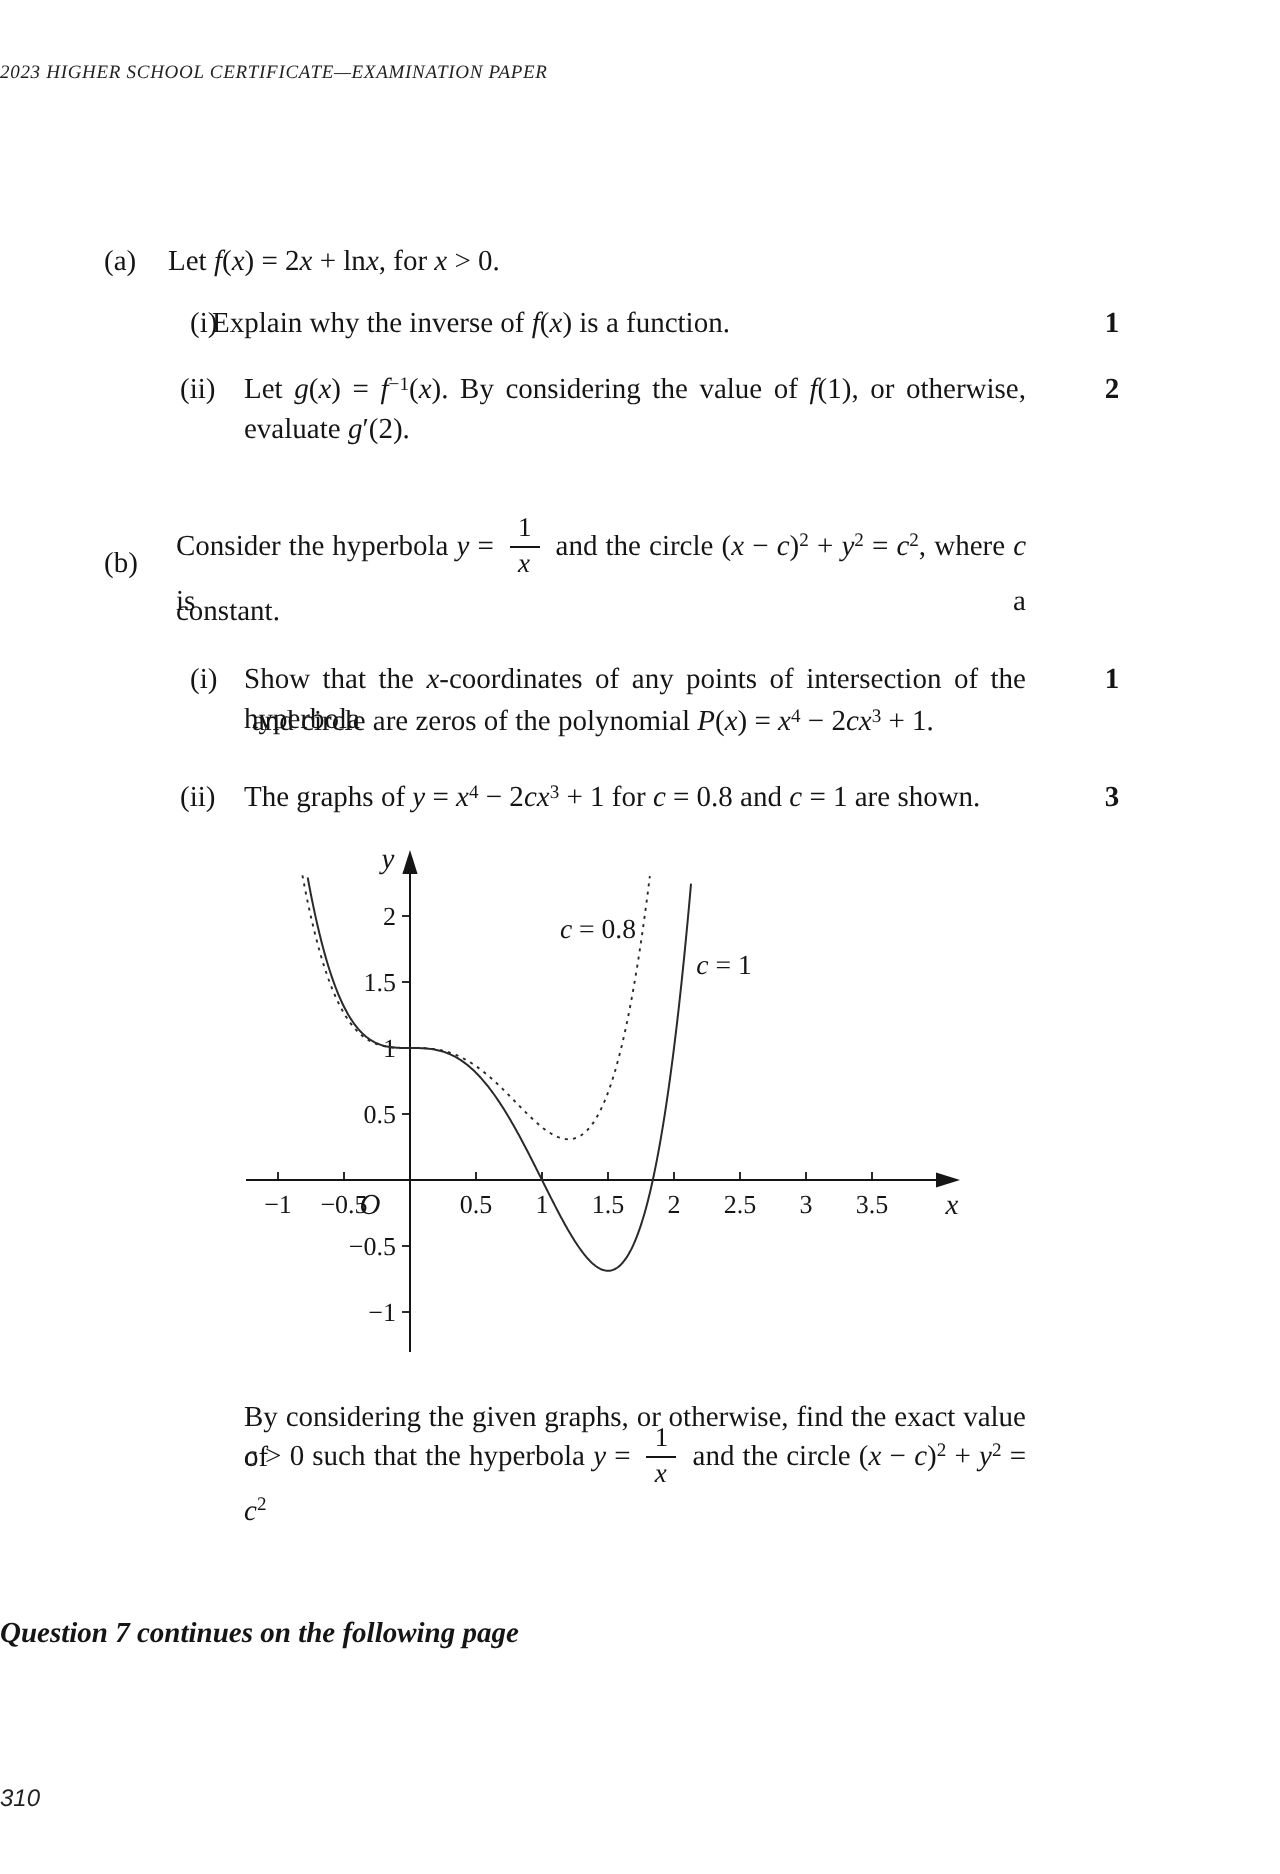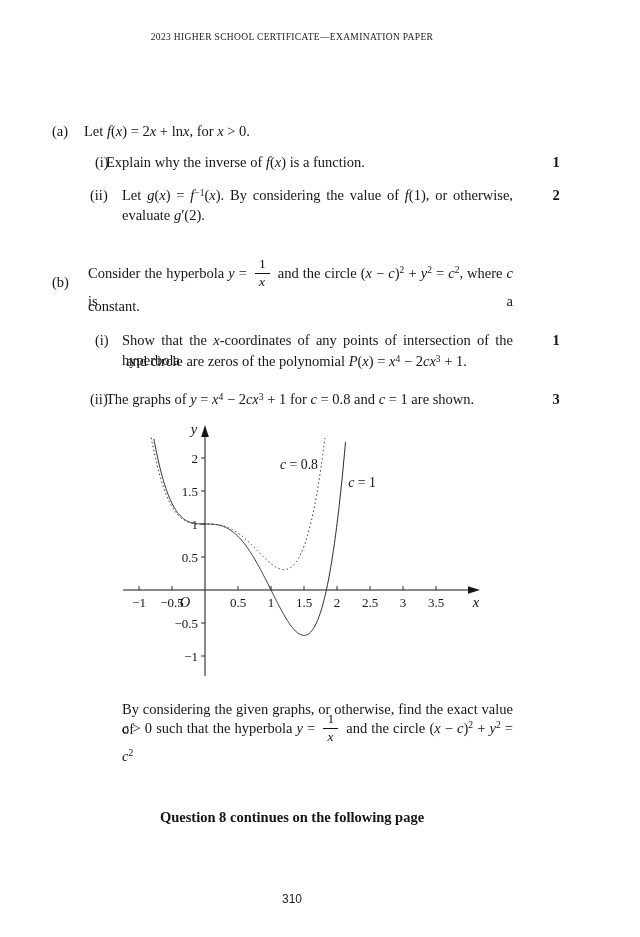--- a/index.html
+++ b/index.html
@@ -2,21 +2,21 @@
 <html><head>
 <meta charset="utf-8">
 <style>
   html,body{margin:0;padding:0;background:#888;}
   .page{
     position:relative; width:640px; height:937px; background:#ffffff;
     font-family:"Liberation Serif", serif; color:#151515; overflow:hidden;
   }
   .abs{position:absolute; line-height:20px; font-size:14.5px; white-space:nowrap;}
   .jline{white-space:normal; text-align:justify; text-align-last:justify;}
-  .center{left:0; width:584px; text-align:center; white-space:normal;}
+  .center{left:0; width:584px; text-align:left; white-space:normal;font-style:italic;}
   .hdr{font-size:9.5px; letter-spacing:0.35px; color:#222;}
   .bold{font-weight:bold;}
   .mark{font-weight:bold; width:22px; text-align:center;}
   sup{font-size:0.66em; line-height:0; position:relative; top:-0.45em; vertical-align:baseline;}
   i{font-style:italic;}
   .frac{display:inline-block; vertical-align:middle; text-align:center;
         font-size:13.5px; line-height:1.1; margin:0 4px; position:relative; top:-1px;}
   .frac .fn{display:block; padding:0 4px 1px; border-bottom:1px solid #151515;}
   .frac .fd{display:block; padding:1px 4px 0;}
   .pagenum{font-family:"Liberation Sans", sans-serif; font-size:12px; color:#222;}
@@ -47,21 +47,21 @@
   <div class="abs" style="top:272px; left:52px;">(b)</div>
   <div class="abs jline" style="top:258px; left:88px; width:425px;">Consider the hyperbola <i>y</i> = <span class="frac"><span class="fn">1</span><span class="fd"><i>x</i></span></span> and the circle (<i>x</i> − <i>c</i>)<sup>2</sup> + <i>y</i><sup>2</sup> = <i>c</i><sup>2</sup>, where <i>c</i> is a</div>
   <div class="abs" style="top:296px; left:88px;">constant.</div>
 
   <div class="abs" style="top:330px; left:95px;">(i)</div>
   <div class="abs jline" style="top:330px; left:122px; width:391px;">Show that the <i>x</i>-coordinates of any points of intersection of the hyperbola</div>
   <div class="abs" style="top:351px; left:126px;">and circle are zeros of the polynomial  <i>P</i>(<i>x</i>) = <i>x</i><sup>4</sup> − 2<i>cx</i><sup>3</sup> + 1.</div>
   <div class="abs mark" style="top:330px; left:545px;">1</div>
 
   <div class="abs" style="top:389px; left:90px;">(ii)</div>
-  <div class="abs" style="top:389px; left:106px;">The graphs of  <i>y</i> = <i>x</i><sup>4</sup> − 2<i>cx</i><sup>3</sup> + 1  for  <i>c</i> = 0.8  and  <i>c</i> = 1  are shown.</div>
+  <div class="abs" style="top:389px; left:122px;">The graphs of  <i>y</i> = <i>x</i><sup>4</sup> − 2<i>cx</i><sup>3</sup> + 1  for  <i>c</i> = 0.8  and  <i>c</i> = 1  are shown.</div>
   <div class="abs mark" style="top:389px; left:545px;">3</div>
 
   <svg style="position:absolute; left:85px; top:420px;" width="420" height="258" viewBox="0 0 420 258">
       <line x1="38" y1="170" x2="384" y2="170" stroke="#151515" stroke-width="1"></line>
       <polygon points="395,170 383,166.2 383,173.8" fill="#151515"></polygon>
       <line x1="120" y1="256" x2="120" y2="14" stroke="#151515" stroke-width="1"></line>
       <polygon points="120,5 116.2,17 123.8,17" fill="#151515"></polygon>
       <line x1="54" y1="166" x2="54" y2="170" stroke="#151515" stroke-width="0.9"></line>
       <text x="54" y="186.5" text-anchor="middle" class="tick">−1</text>
       <line x1="87" y1="166" x2="87" y2="170" stroke="#151515" stroke-width="0.9"></line>
@@ -97,17 +97,17 @@
       <text x="109" y="14" text-anchor="middle" class="alabel">y</text>
       <path d="M66.21 17.72L66.74 20.51L67.27 23.24L67.79 25.90L68.32 28.50L68.85 31.04L69.38 33.51L69.91 35.92L70.43 38.28L70.96 40.57L71.49 42.81L72.02 44.99L72.55 47.11L73.07 49.18L73.60 51.19L74.13 53.15L74.66 55.06L75.19 56.91L75.71 58.72L76.24 60.47L76.77 62.18L77.30 63.83L77.83 65.44L78.35 67.01L78.88 68.52L79.41 69.99L79.94 71.42L80.47 72.81L80.99 74.15L81.52 75.45L82.05 76.71L82.58 77.93L83.11 79.11L83.63 80.25L84.16 81.36L84.69 82.42L85.22 83.45L85.75 84.45L86.27 85.41L86.80 86.34L87.33 87.23L87.86 88.09L88.39 88.92L88.91 89.72L89.44 90.49L89.97 91.22L90.50 91.93L91.03 92.61L91.55 93.27L92.08 93.89L92.61 94.49L93.14 95.07L93.67 95.62L94.19 96.15L94.72 96.65L95.25 97.13L95.78 97.58L96.31 98.02L96.83 98.43L97.36 98.83L97.89 99.20L98.42 99.55L98.95 99.89L99.47 100.21L100.00 100.51L100.53 100.79L101.06 101.06L101.59 101.31L102.11 101.54L102.64 101.76L103.17 101.97L103.70 102.16L104.23 102.34L104.75 102.51L105.28 102.67L105.81 102.81L106.34 102.94L106.87 103.06L107.39 103.18L107.92 103.28L108.45 103.37L108.98 103.46L109.51 103.53L110.03 103.60L110.56 103.66L111.09 103.72L111.62 103.77L112.15 103.81L112.67 103.85L113.20 103.88L113.73 103.90L114.26 103.93L114.79 103.95L115.31 103.96L115.84 103.97L116.37 103.98L116.90 103.99L117.43 103.99L117.95 104.00L118.48 104.00L119.01 104.00L119.54 104.00L120.07 104.00L120.59 104.00L121.12 104.00L121.65 104.00L122.18 104.00L122.71 104.01L123.23 104.01L123.76 104.02L124.29 104.03L124.82 104.04L125.35 104.05L125.87 104.07L126.40 104.09L126.93 104.11L127.46 104.14L127.99 104.17L128.51 104.21L129.04 104.25L129.57 104.29L130.10 104.34L130.63 104.40L131.15 104.46L131.68 104.52L132.21 104.59L132.74 104.67L133.27 104.75L133.79 104.84L134.32 104.93L134.85 105.03L135.38 105.14L135.91 105.26L136.43 105.38L136.96 105.50L137.49 105.64L138.02 105.78L138.55 105.93L139.07 106.09L139.60 106.25L140.13 106.43L140.66 106.60L141.19 106.79L141.71 106.99L142.24 107.19L142.77 107.40L143.30 107.62L143.83 107.85L144.35 108.08L144.88 108.33L145.41 108.58L145.94 108.84L146.47 109.10L146.99 109.38L147.52 109.66L148.05 109.95L148.58 110.25L149.11 110.56L149.63 110.88L150.16 111.20L150.69 111.53L151.22 111.87L151.75 112.22L152.27 112.57L152.80 112.94L153.33 113.31L153.86 113.69L154.39 114.07L154.91 114.46L155.44 114.86L155.97 115.27L156.50 115.69L157.03 116.11L157.55 116.54L158.08 116.97L158.61 117.41L159.14 117.86L159.67 118.31L160.19 118.77L160.72 119.24L161.25 119.71L161.78 120.19L162.31 120.67L162.83 121.16L163.36 121.65L163.89 122.15L164.42 122.65L164.95 123.16L165.47 123.67L166.00 124.18L166.53 124.70L167.06 125.22L167.59 125.74L168.11 126.27L168.64 126.80L169.17 127.33L169.70 127.87L170.23 128.40L170.75 128.94L171.28 129.48L171.81 130.02L172.34 130.56L172.87 131.10L173.39 131.64L173.92 132.18L174.45 132.72L174.98 133.26L175.51 133.80L176.03 134.33L176.56 134.87L177.09 135.40L177.62 135.92L178.15 136.45L178.67 136.97L179.20 137.49L179.73 138.00L180.26 138.51L180.79 139.01L181.31 139.51L181.84 140.00L182.37 140.48L182.90 140.96L183.43 141.43L183.95 141.89L184.48 142.35L185.01 142.79L185.54 143.23L186.07 143.65L186.59 144.07L187.12 144.47L187.65 144.87L188.18 145.25L188.71 145.62L189.23 145.98L189.76 146.32L190.29 146.65L190.82 146.97L191.35 147.27L191.87 147.56L192.40 147.83L192.93 148.08L193.46 148.32L193.99 148.53L194.51 148.73L195.04 148.92L195.57 149.08L196.10 149.22L196.63 149.34L197.15 149.44L197.68 149.52L198.21 149.58L198.74 149.61L199.27 149.62L199.79 149.60L200.32 149.56L200.85 149.50L201.38 149.40L201.91 149.28L202.43 149.14L202.96 148.96L203.49 148.76L204.02 148.52L204.55 148.26L205.07 147.96L205.60 147.63L206.13 147.27L206.66 146.88L207.19 146.45L207.71 145.98L208.24 145.49L208.77 144.95L209.30 144.38L209.83 143.77L210.35 143.12L210.88 142.43L211.41 141.70L211.94 140.93L212.47 140.12L212.99 139.26L213.52 138.36L214.05 137.42L214.58 136.43L215.11 135.40L215.63 134.32L216.16 133.19L216.69 132.01L217.22 130.79L217.75 129.51L218.27 128.19L218.80 126.81L219.33 125.37L219.86 123.89L220.39 122.35L220.91 120.75L221.44 119.10L221.97 117.39L222.50 115.62L223.03 113.79L223.55 111.90L224.08 109.95L224.61 107.94L225.14 105.87L225.67 103.73L226.19 101.53L226.72 99.26L227.25 96.92L227.78 94.52L228.31 92.04L228.83 89.50L229.36 86.88L229.89 84.20L230.42 81.44L230.95 78.61L231.47 75.70L232.00 72.71L232.53 69.65L233.06 66.51L233.59 63.29L234.11 59.99L234.64 56.61L235.17 53.15L235.70 49.60L236.23 45.97L236.75 42.25L237.28 38.45L237.81 34.56L238.34 30.58L238.87 26.50L239.39 22.34L239.92 18.09" fill="none" stroke="#2a2a2a" stroke-width="0.95" stroke-dasharray="1.5 2.6"></path>
       <text x="214" y="49" text-anchor="middle" class="clabel"><tspan font-style="italic">c</tspan><tspan>&nbsp;=&nbsp;0.8</tspan></text>
       <path d="M68.85 18.75L69.38 21.60L69.91 24.38L70.43 27.10L70.96 29.74L71.49 32.33L72.02 34.84L72.55 37.30L73.07 39.69L73.60 42.02L74.13 44.29L74.66 46.50L75.19 48.65L75.71 50.74L76.24 52.78L76.77 54.76L77.30 56.68L77.83 58.56L78.35 60.37L78.88 62.14L79.41 63.85L79.94 65.52L80.47 67.13L80.99 68.70L81.52 70.22L82.05 71.69L82.58 73.12L83.11 74.50L83.63 75.84L84.16 77.13L84.69 78.38L85.22 79.59L85.75 80.76L86.27 81.89L86.80 82.98L87.33 84.03L87.86 85.04L88.39 86.02L88.91 86.96L89.44 87.87L89.97 88.74L90.50 89.58L91.03 90.38L91.55 91.15L92.08 91.90L92.61 92.61L93.14 93.29L93.67 93.94L94.19 94.57L94.72 95.16L95.25 95.73L95.78 96.28L96.31 96.80L96.83 97.29L97.36 97.76L97.89 98.21L98.42 98.63L98.95 99.03L99.47 99.41L100.00 99.77L100.53 100.11L101.06 100.43L101.59 100.73L102.11 101.02L102.64 101.28L103.17 101.53L103.70 101.77L104.23 101.98L104.75 102.18L105.28 102.37L105.81 102.55L106.34 102.71L106.87 102.86L107.39 102.99L107.92 103.12L108.45 103.23L108.98 103.33L109.51 103.43L110.03 103.51L110.56 103.59L111.09 103.65L111.62 103.71L112.15 103.76L112.67 103.81L113.20 103.85L113.73 103.88L114.26 103.91L114.79 103.93L115.31 103.95L115.84 103.97L116.37 103.98L116.90 103.99L117.43 103.99L117.95 104.00L118.48 104.00L119.01 104.00L119.54 104.00L120.07 104.00L120.59 104.00L121.12 104.00L121.65 104.00L122.18 104.00L122.71 104.01L123.23 104.02L123.76 104.02L124.29 104.04L124.82 104.05L125.35 104.07L125.87 104.09L126.40 104.11L126.93 104.14L127.46 104.18L127.99 104.22L128.51 104.27L129.04 104.32L129.57 104.37L130.10 104.44L130.63 104.51L131.15 104.58L131.68 104.67L132.21 104.76L132.74 104.86L133.27 104.96L133.79 105.08L134.32 105.20L134.85 105.33L135.38 105.48L135.91 105.63L136.43 105.78L136.96 105.95L137.49 106.13L138.02 106.32L138.55 106.52L139.07 106.73L139.60 106.94L140.13 107.17L140.66 107.41L141.19 107.67L141.71 107.93L142.24 108.20L142.77 108.49L143.30 108.78L143.83 109.09L144.35 109.41L144.88 109.74L145.41 110.08L145.94 110.44L146.47 110.80L146.99 111.18L147.52 111.58L148.05 111.98L148.58 112.40L149.11 112.82L149.63 113.27L150.16 113.72L150.69 114.19L151.22 114.67L151.75 115.16L152.27 115.66L152.80 116.18L153.33 116.71L153.86 117.25L154.39 117.80L154.91 118.37L155.44 118.95L155.97 119.55L156.50 120.15L157.03 120.77L157.55 121.40L158.08 122.04L158.61 122.70L159.14 123.36L159.67 124.04L160.19 124.74L160.72 125.44L161.25 126.16L161.78 126.88L162.31 127.62L162.83 128.37L163.36 129.14L163.89 129.91L164.42 130.70L164.95 131.49L165.47 132.30L166.00 133.12L166.53 133.95L167.06 134.79L167.59 135.64L168.11 136.50L168.64 137.37L169.17 138.25L169.70 139.14L170.23 140.04L170.75 140.95L171.28 141.86L171.81 142.79L172.34 143.73L172.87 144.67L173.39 145.62L173.92 146.58L174.45 147.55L174.98 148.52L175.51 149.50L176.03 150.49L176.56 151.48L177.09 152.48L177.62 153.49L178.15 154.50L178.67 155.52L179.20 156.54L179.73 157.57L180.26 158.60L180.79 159.63L181.31 160.67L181.84 161.72L182.37 162.76L182.90 163.81L183.43 164.86L183.95 165.91L184.48 166.97L185.01 168.02L185.54 169.08L186.07 170.13L186.59 171.19L187.12 172.24L187.65 173.30L188.18 174.35L188.71 175.40L189.23 176.45L189.76 177.50L190.29 178.54L190.82 179.58L191.35 180.62L191.87 181.65L192.40 182.68L192.93 183.70L193.46 184.71L193.99 185.72L194.51 186.73L195.04 187.72L195.57 188.71L196.10 189.69L196.63 190.66L197.15 191.62L197.68 192.57L198.21 193.51L198.74 194.44L199.27 195.35L199.79 196.26L200.32 197.15L200.85 198.03L201.38 198.89L201.91 199.74L202.43 200.58L202.96 201.40L203.49 202.20L204.02 202.98L204.55 203.75L205.07 204.50L205.60 205.23L206.13 205.94L206.66 206.63L207.19 207.31L207.71 207.95L208.24 208.58L208.77 209.18L209.30 209.76L209.83 210.32L210.35 210.85L210.88 211.36L211.41 211.84L211.94 212.29L212.47 212.71L212.99 213.11L213.52 213.48L214.05 213.81L214.58 214.12L215.11 214.39L215.63 214.64L216.16 214.85L216.69 215.02L217.22 215.16L217.75 215.27L218.27 215.34L218.80 215.37L219.33 215.37L219.86 215.32L220.39 215.24L220.91 215.12L221.44 214.95L221.97 214.75L222.50 214.50L223.03 214.21L223.55 213.87L224.08 213.49L224.61 213.06L225.14 212.59L225.67 212.07L226.19 211.50L226.72 210.87L227.25 210.20L227.78 209.48L228.31 208.70L228.83 207.88L229.36 206.99L229.89 206.05L230.42 205.06L230.95 204.01L231.47 202.90L232.00 201.73L232.53 200.50L233.06 199.21L233.59 197.86L234.11 196.45L234.64 194.97L235.17 193.43L235.70 191.82L236.23 190.14L236.75 188.40L237.28 186.59L237.81 184.70L238.34 182.75L238.87 180.73L239.39 178.63L239.92 176.45L240.45 174.21L240.98 171.88L241.51 169.48L242.03 167.00L242.56 164.44L243.09 161.80L243.62 159.08L244.15 156.27L244.67 153.38L245.20 150.41L245.73 147.35L246.26 144.20L246.79 140.96L247.31 137.64L247.84 134.22L248.37 130.71L248.90 127.11L249.43 123.41L249.95 119.62L250.48 115.73L251.01 111.74L251.54 107.66L252.07 103.47L252.59 99.18L253.12 94.79L253.65 90.30L254.18 85.70L254.71 80.99L255.23 76.18L255.76 71.26L256.29 66.22L256.82 61.08L257.35 55.82L257.87 50.45L258.40 44.96L258.93 39.36L259.46 33.64L259.99 27.80L260.51 21.84" fill="none" stroke="#2a2a2a" stroke-width="1"></path>
       <text x="277" y="67" text-anchor="middle" class="clabel"><tspan font-style="italic">c</tspan><tspan>&nbsp;=&nbsp;1</tspan></text>
     </svg>
 
   <div class="abs jline" style="top:699px; left:122px; width:391px;">By considering the given graphs, or otherwise, find the exact value of</div>
   <div class="abs jline" style="top:713px; left:122px; width:391px;"><i>c</i> &gt; 0 such that the hyperbola <i>y</i> = <span class="frac"><span class="fn">1</span><span class="fd"><i>x</i></span></span> and the circle (<i>x</i> − <i>c</i>)<sup>2</sup> + <i>y</i><sup>2</sup> = <i>c</i><sup>2</sup></div>
 
-  <div class="abs center bold" style="top:807px;">Question 8 continues on the following page</div>
+  <div class="abs center bold" style="top:807px;">Question 7 continues on the following page</div>
 
   <div class="abs center pagenum" style="top:889px;">310</div>
 
 </div>
 
 </body></html>

